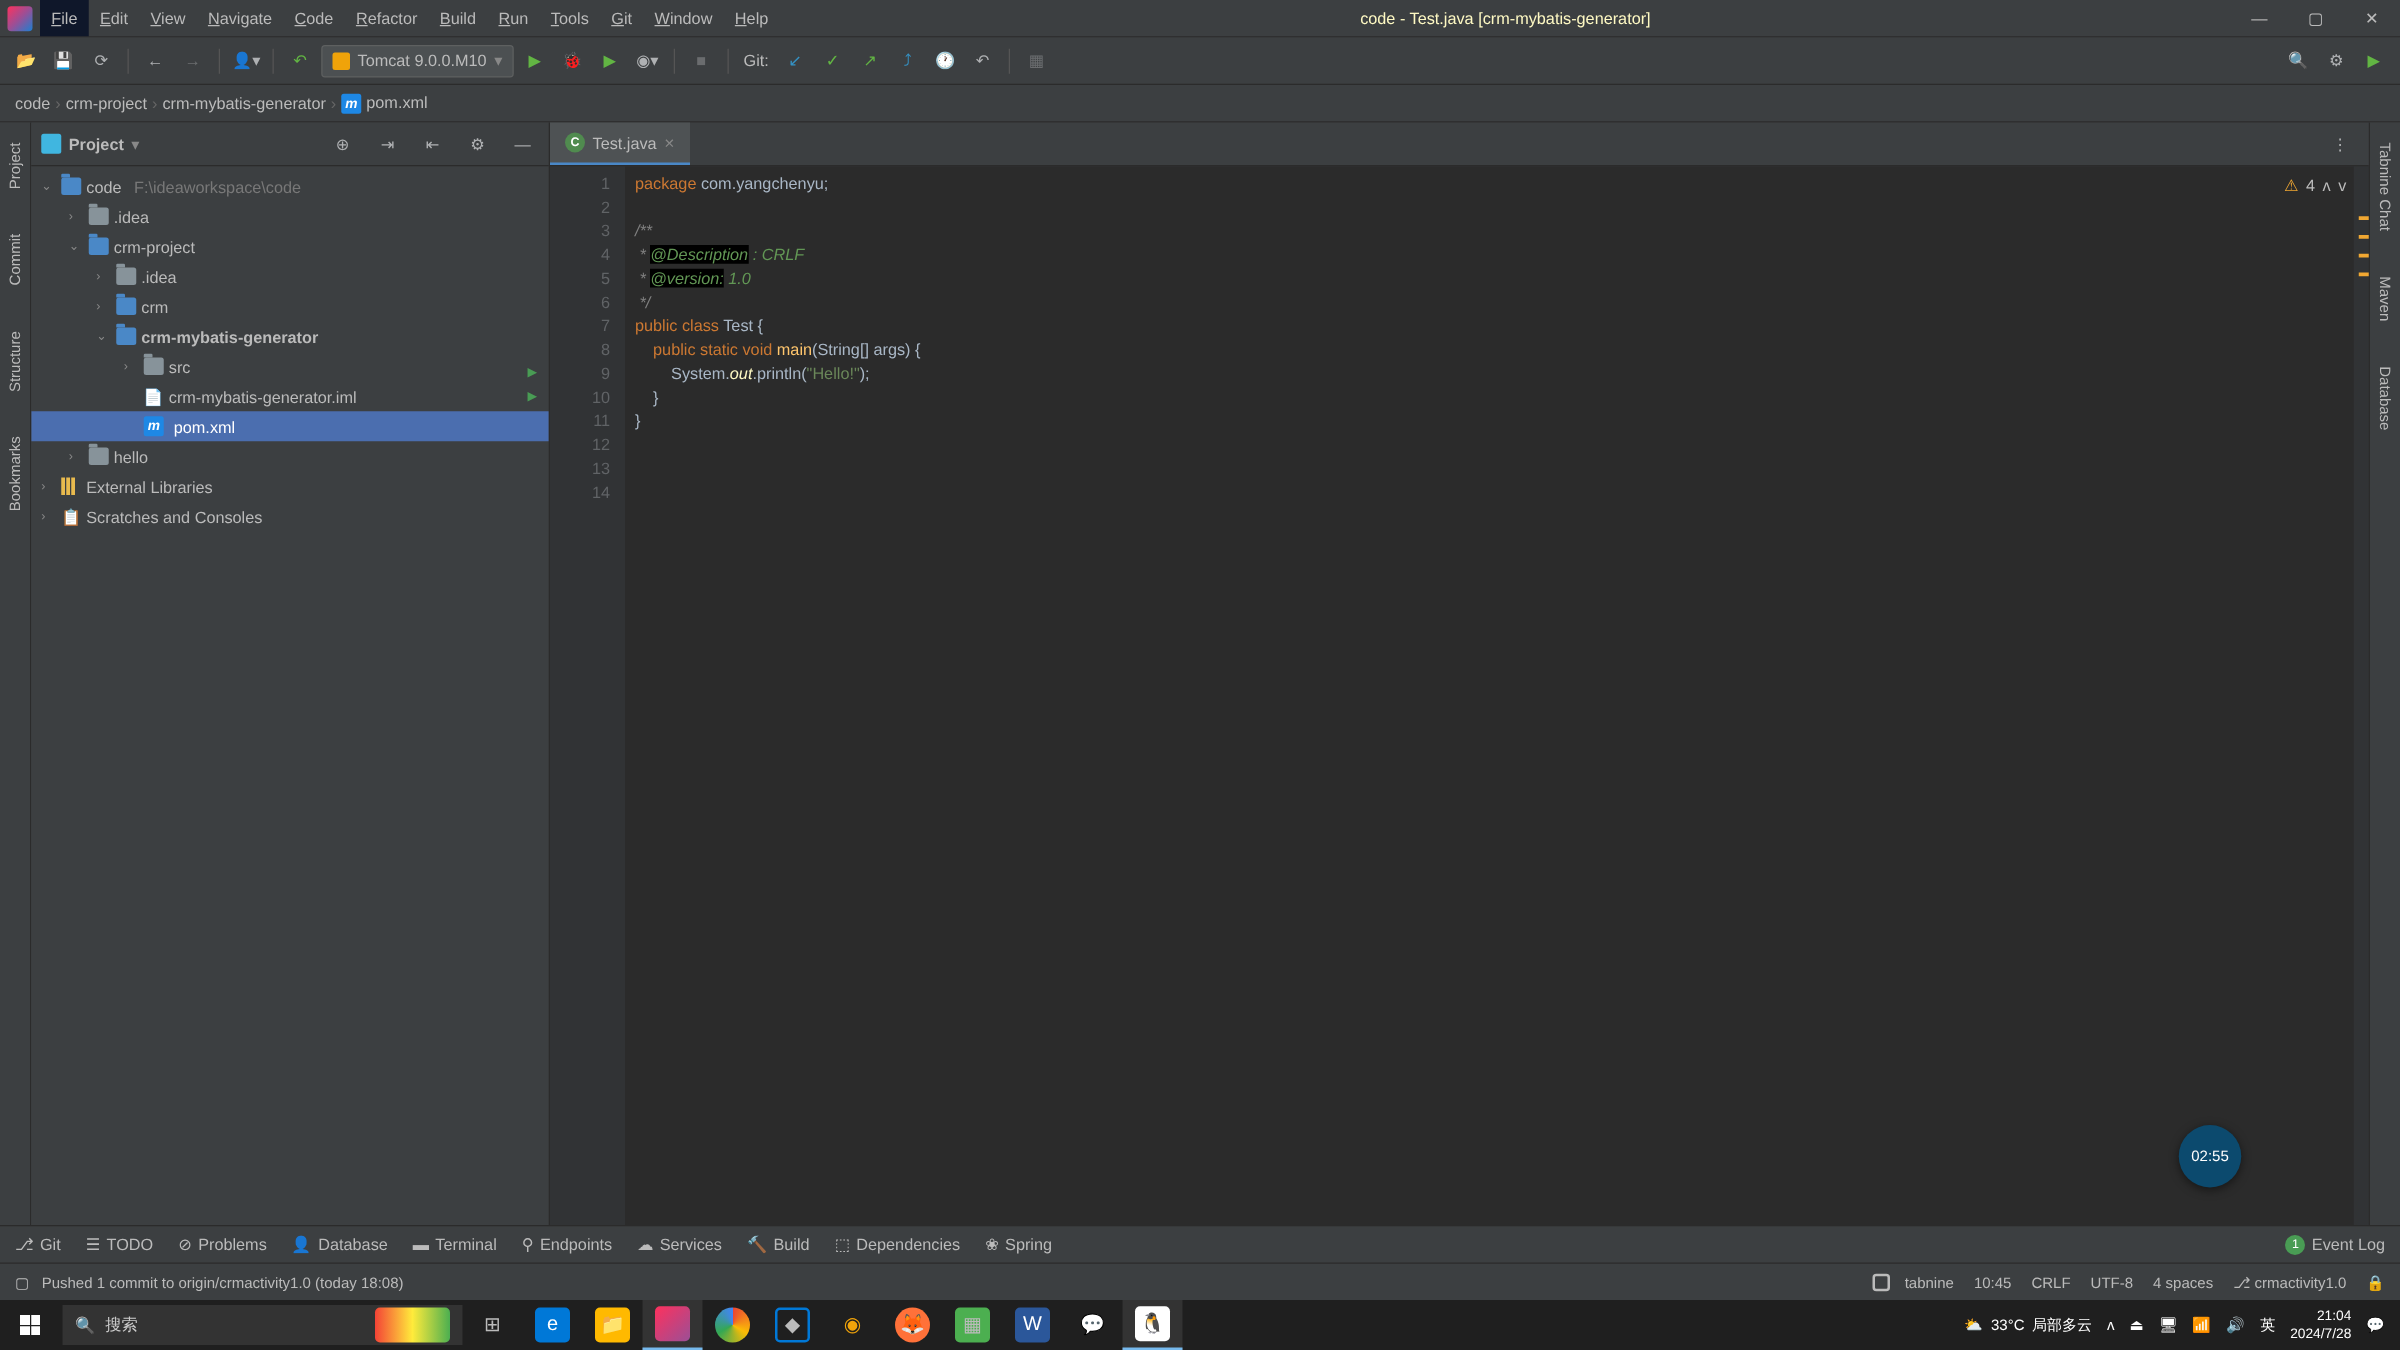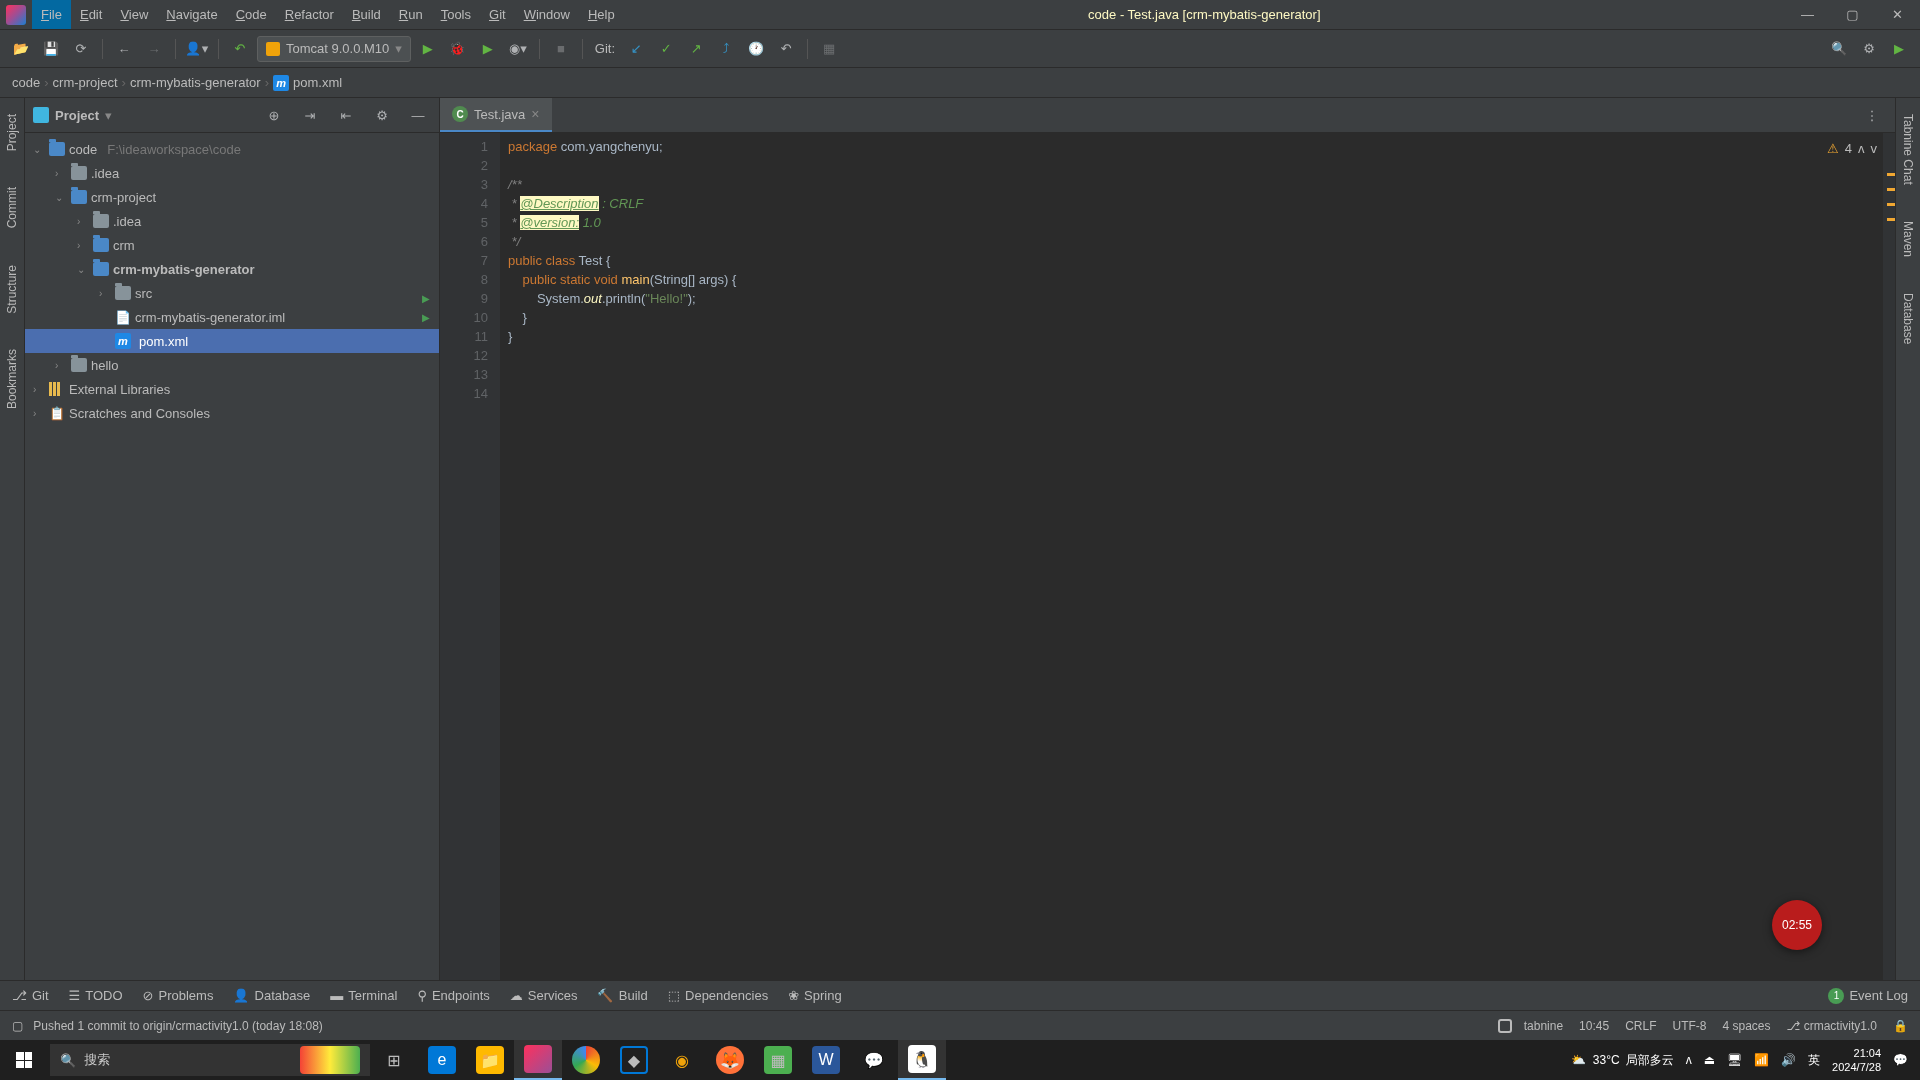--- a/index.html
+++ b/index.html
@@ -1,21 +1,21 @@
 <!DOCTYPE html>
 <html><head>
 <meta charset="utf-8">
 <style>
 *{margin:0;padding:0;box-sizing:border-box;font-family:"Segoe UI",Arial,sans-serif;user-select:none}
 body{width:1920px;height:1080px;background:#3C3F41;color:#BBBBBB;overflow:hidden;font-size:13px;position:relative}
 .titlebar{height:30px;background:#3C3F41;display:flex;align-items:center;border-bottom:1px solid #2B2B2B}
 .app-icon{width:20px;height:20px;margin:0 6px;background:linear-gradient(135deg,#FE315D,#9B4F96,#1C7FD1);border-radius:3px}
 .menubar{display:flex;height:100%}
 .menu-item{padding:0 9px;height:100%;display:flex;align-items:center;cursor:pointer;color:#BBBBBB}
-.menu-item.active{background:#0369a1}
+.menu-item.active{background:#0f172a}
 .menu-item u{text-decoration:underline}
 .title-text{flex:1;text-align:center;color:#fef9c3;font-size:13px}
 .win-controls{display:flex;height:100%}
 .win-btn{width:45px;display:flex;align-items:center;justify-content:center;color:#BBBBBB;cursor:pointer}
 .toolbar{height:38px;background:#3C3F41;display:flex;align-items:center;padding:0 8px;border-bottom:1px solid #2B2B2B;gap:4px}
 .tb-btn{width:26px;height:26px;display:flex;align-items:center;justify-content:center;cursor:pointer;color:#AFB1B3;border-radius:3px}
 .tb-sep{width:1px;height:20px;background:#555;margin:0 4px}
 .run-config{height:26px;background:#4C5052;border:1px solid #5E6060;border-radius:3px;display:flex;align-items:center;padding:0 8px;gap:6px;color:#BBBBBB}
 .tomcat-icon{width:14px;height:14px;background:#F0A30A;border-radius:2px}
 .git-label{color:#BBBBBB;margin:0 4px}
@@ -51,26 +51,26 @@
 .editor{flex:1;display:flex;font-family:"JetBrains Mono","Consolas",monospace;font-size:13px;position:relative}
 .gutter{width:60px;background:#313335;color:#606366;text-align:right;padding:4px 12px 0 0;line-height:19px}
 .gutter-line{height:19px;position:relative}
 .run-gutter{position:absolute;left:-18px;color:#499C54;font-size:10px}
 .code{flex:1;padding:4px 8px 0 8px;line-height:19px;color:#A9B7C6;position:relative}
 .code-line{height:19px;white-space:pre}
 .kw{color:#CC7832}
 .str{color:#6A8759}
 .comment{color:#808080;font-style:italic}
 .doc{color:#629755;font-style:italic}
-.doc-tag{color:#629755;background:#fef9c3;font-style:italic;text-decoration:underline}
+.doc-tag{color:#629755;background:#000000;font-style:italic;}
 .field{color:#fef9c3;font-style:italic}
 .fn{color:#FFC66D}
 .insp{position:absolute;top:8px;right:18px;display:flex;align-items:center;gap:6px;color:#BBBBBB}
 .warn-icon{color:#F0A732}
-.overlay-badge{position:absolute;bottom:30px;right:73px;width:50px;height:50px;border-radius:50%;background:#b91c1c;color:white;display:flex;align-items:center;justify-content:center;font-size:12px;box-shadow:0 2px 8px rgba(0,0,0,0.5)}
+.overlay-badge{position:absolute;bottom:30px;right:102px;width:50px;height:50px;border-radius:50%;background:#0c4a6e;color:white;display:flex;align-items:center;justify-content:center;font-size:12px;box-shadow:0 2px 8px rgba(0,0,0,0.5)}
 .right-gutter{width:25px;background:#3C3F41;border-left:1px solid #2B2B2B;display:flex;flex-direction:column;align-items:center;padding-top:8px;gap:20px}
 .err-stripe{width:12px;background:#313335;position:relative}
 .stripe-mark{position:absolute;right:0;width:8px;height:3px;background:#F0A732}
 .bottom-tabs{height:30px;background:#3C3F41;display:flex;align-items:center;padding:0 12px;gap:20px;border-top:1px solid #2B2B2B}
 .bt-item{display:flex;align-items:center;gap:5px;color:#BBBBBB;cursor:pointer;font-size:13px}
 .bt-right{margin-left:auto;display:flex;align-items:center;gap:8px}
 .badge{background:#499C54;color:white;width:16px;height:16px;border-radius:50%;display:flex;align-items:center;justify-content:center;font-size:10px}
 .statusbar{height:30px;background:#3C3F41;display:flex;align-items:center;padding:0 12px;border-top:1px solid #2B2B2B;color:#BBBBBB;font-size:12px}
 .status-right{margin-left:auto;display:flex;gap:16px;align-items:center}
 .tabnine{display:flex;align-items:center;gap:12px}

